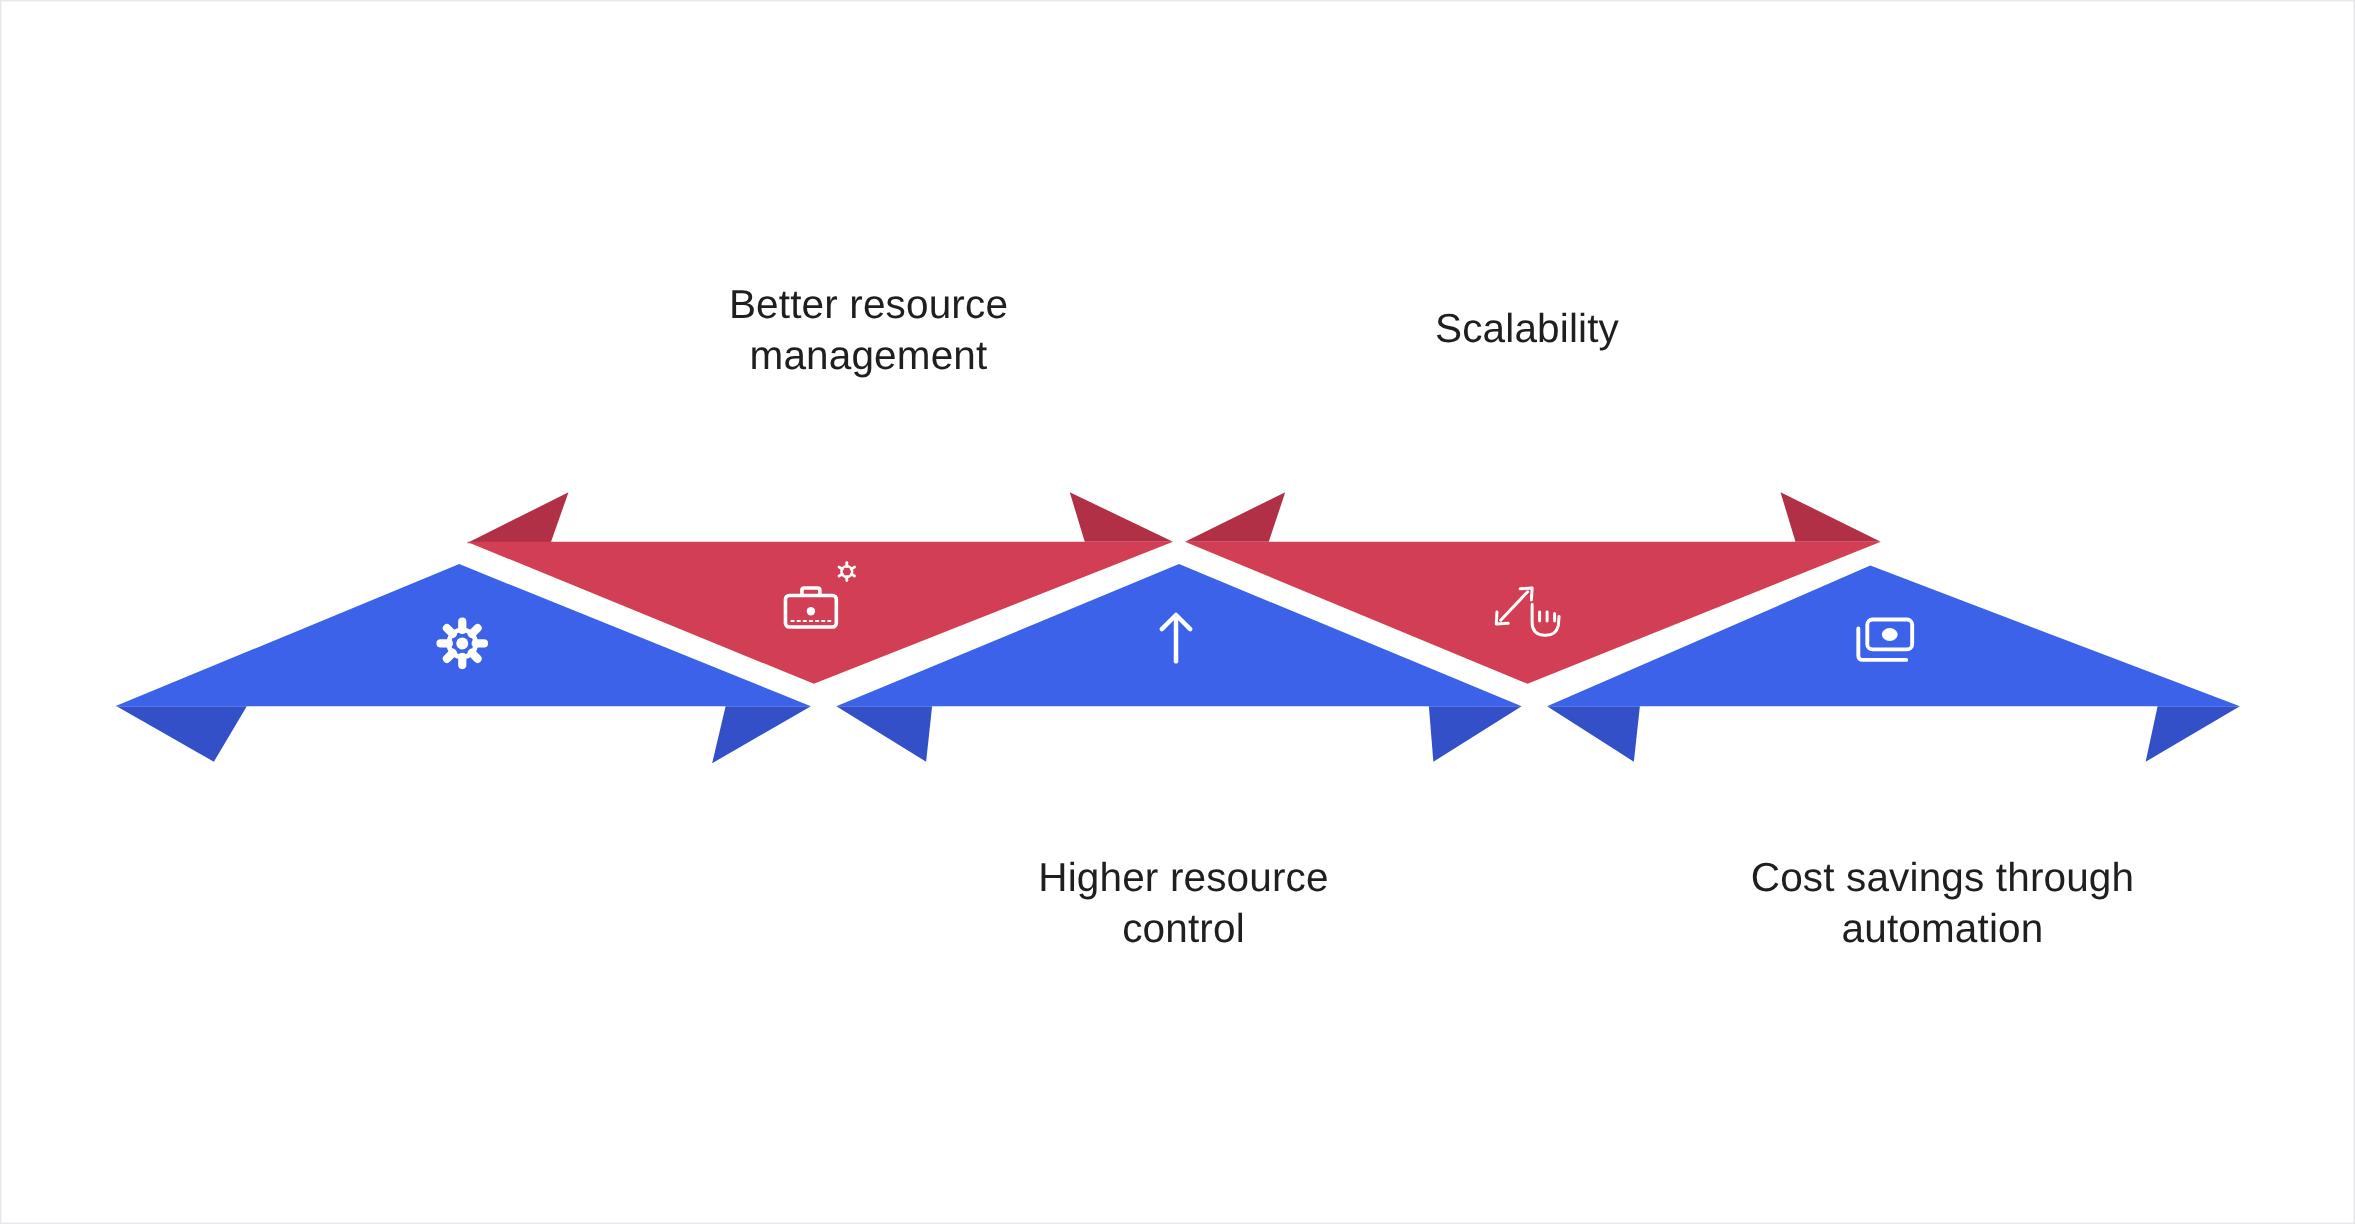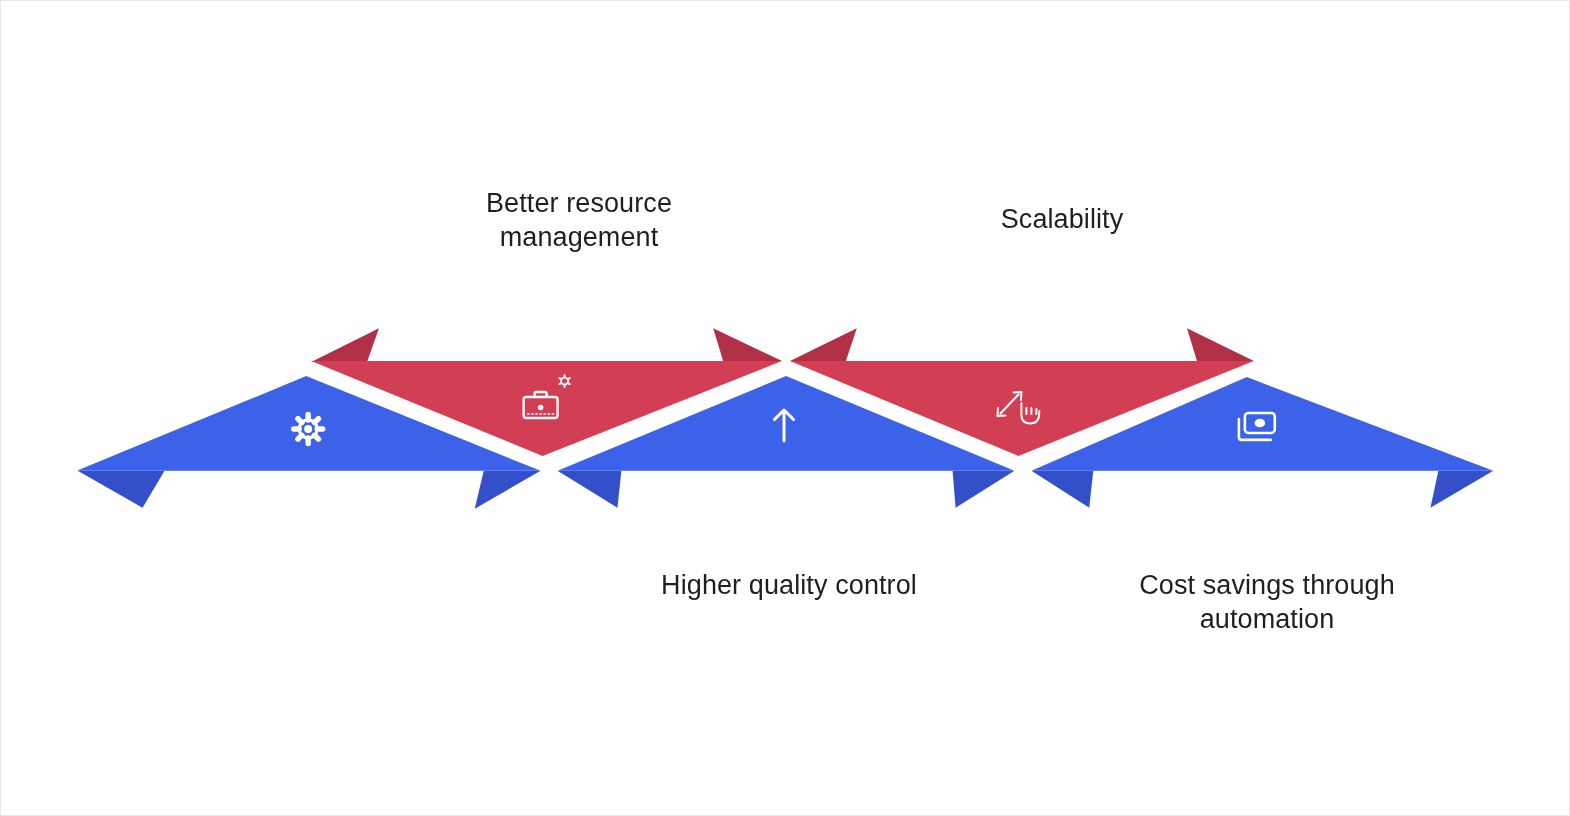--- a/index.html
+++ b/index.html
@@ -102,20 +102,20 @@
       <g transform="translate(1258,423)" stroke-width="2.6">
         <rect x="-12" y="-10" width="30" height="20" rx="3.5"></rect>
         <ellipse cx="3" cy="0" rx="5.3" ry="4.3" fill="#ffffff" stroke="none"></ellipse>
         <path d="M-18,-4 V14 Q-18,17 -15,17 H14"></path>
       </g>
     </g>
   </svg>
 
   <div class="lbl" style="left:578px;top:185px;width:290px;">Better resource management</div>
 
-  <div class="lbl" style="left:1061px;top:201px;width:220px;">Scalability</div>
+  <div class="lbl" style="left:1017px;top:201px;width:220px;">Scalability</div>
 
 
-  <div class="lbl" style="left:788px;top:567px;width:270px;">Higher quality control</div>
+  <div class="lbl" style="left:788px;top:567px;width:270px;">Higher resource control</div>
 
-  <div class="lbl" style="left:1266px;top:567px;width:360px;">Cost savings through automation</div>
+  <div class="lbl" style="left:1294px;top:567px;width:360px;">Cost savings through automation</div>
 
 </div>
 
 </body></html>

